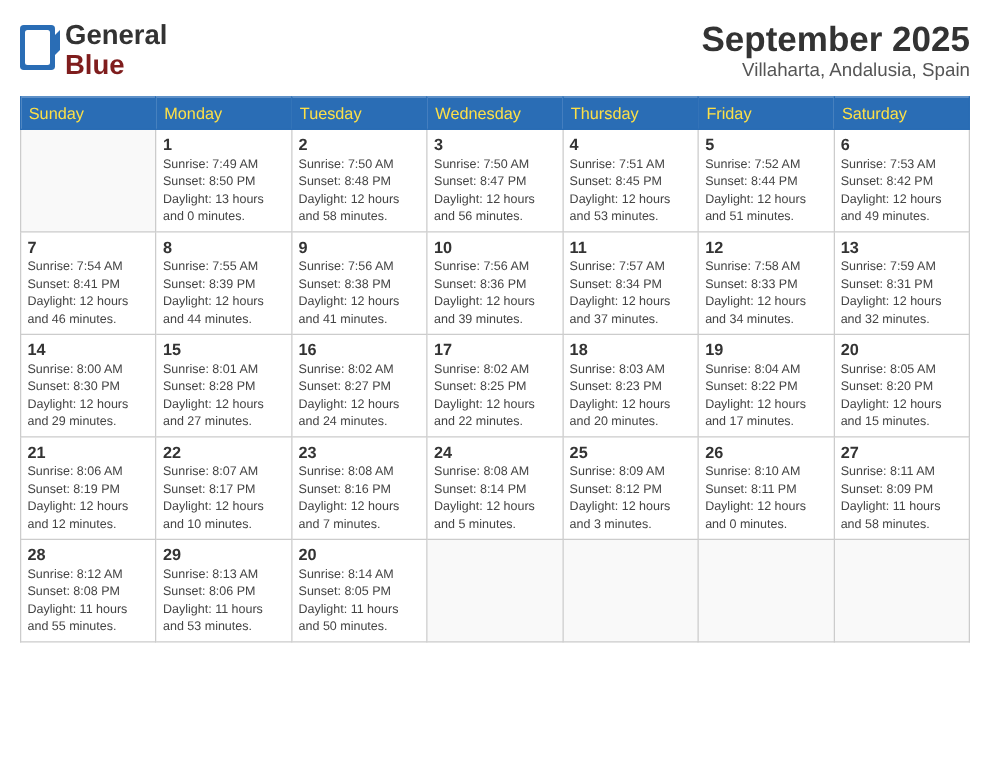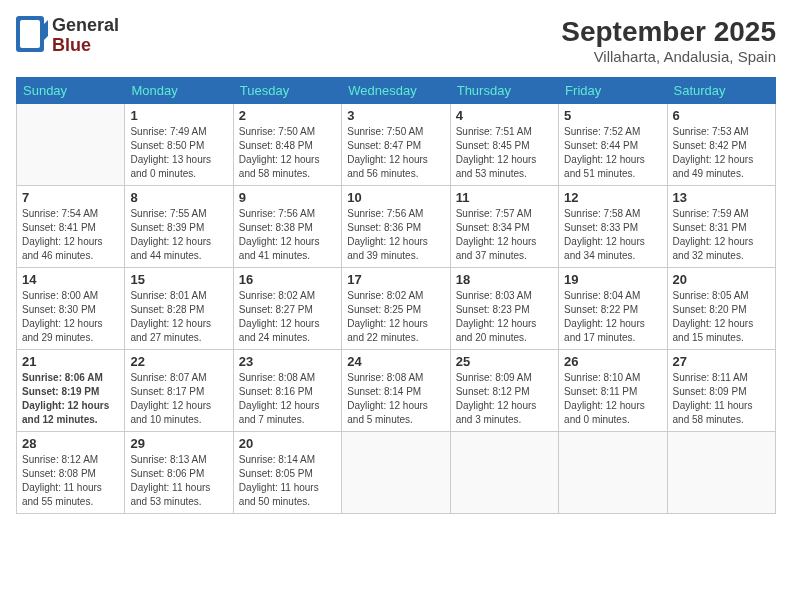--- a/index.html
+++ b/index.html
@@ -15,21 +15,21 @@
       justify-content: space-between;
       align-items: flex-start;
       margin-bottom: 12px;
     }
     .logo {
       display: flex;
       align-items: center;
       gap: 4px;
     }
     .logo-text {
-      font-size: 18px;
+      font-size: 22px;
       font-weight: bold;
       line-height: 1.1;
     }
     .logo-general { color: #333; }
     .logo-blue { color: #7f1d1d; }
     .title-block {
       text-align: right;
     }
     .month-title {
       font-size: 28px;
@@ -40,21 +40,21 @@
       font-size: 15px;
       color: #555;
     }
     .calendar {
       width: 100%;
       border-collapse: collapse;
       font-size: 11px;
     }
     .calendar th {
       background: #2a6db5;
-      color: #5eead4;
+      color: #fde047;
       text-align: left;
       padding: 5px 6px;
       font-size: 13px;
       font-weight: normal;
       border: 1px solid #2a6db5;
     }
     .calendar td {
       border: 1px solid #ccc;
       vertical-align: top;
       padding: 4px 5px;
@@ -255,21 +255,21 @@
           <span class="day-num">20</span>
           <div class="day-info" style="white-space: pre-line;">Sunrise: 8:05 AM
 Sunset: 8:20 PM
 Daylight: 12 hours
 and 15 minutes.</div>
         </td>
       </tr>
       <tr>
         <td>
           <span class="day-num">21</span>
-          <div class="day-info" style="white-space: pre-line; font-weight: bold;">Sunrise: 8:06 AM
+          <div class="day-info" style="white-space: pre-line;">Sunrise: 8:06 AM
 Sunset: 8:19 PM
 Daylight: 12 hours
 and 12 minutes.</div>
         </td>
         <td>
           <span class="day-num">22</span>
           <div class="day-info" style="white-space: pre-line;">Sunrise: 8:07 AM
 Sunset: 8:17 PM
 Daylight: 12 hours
 and 10 minutes.</div>

